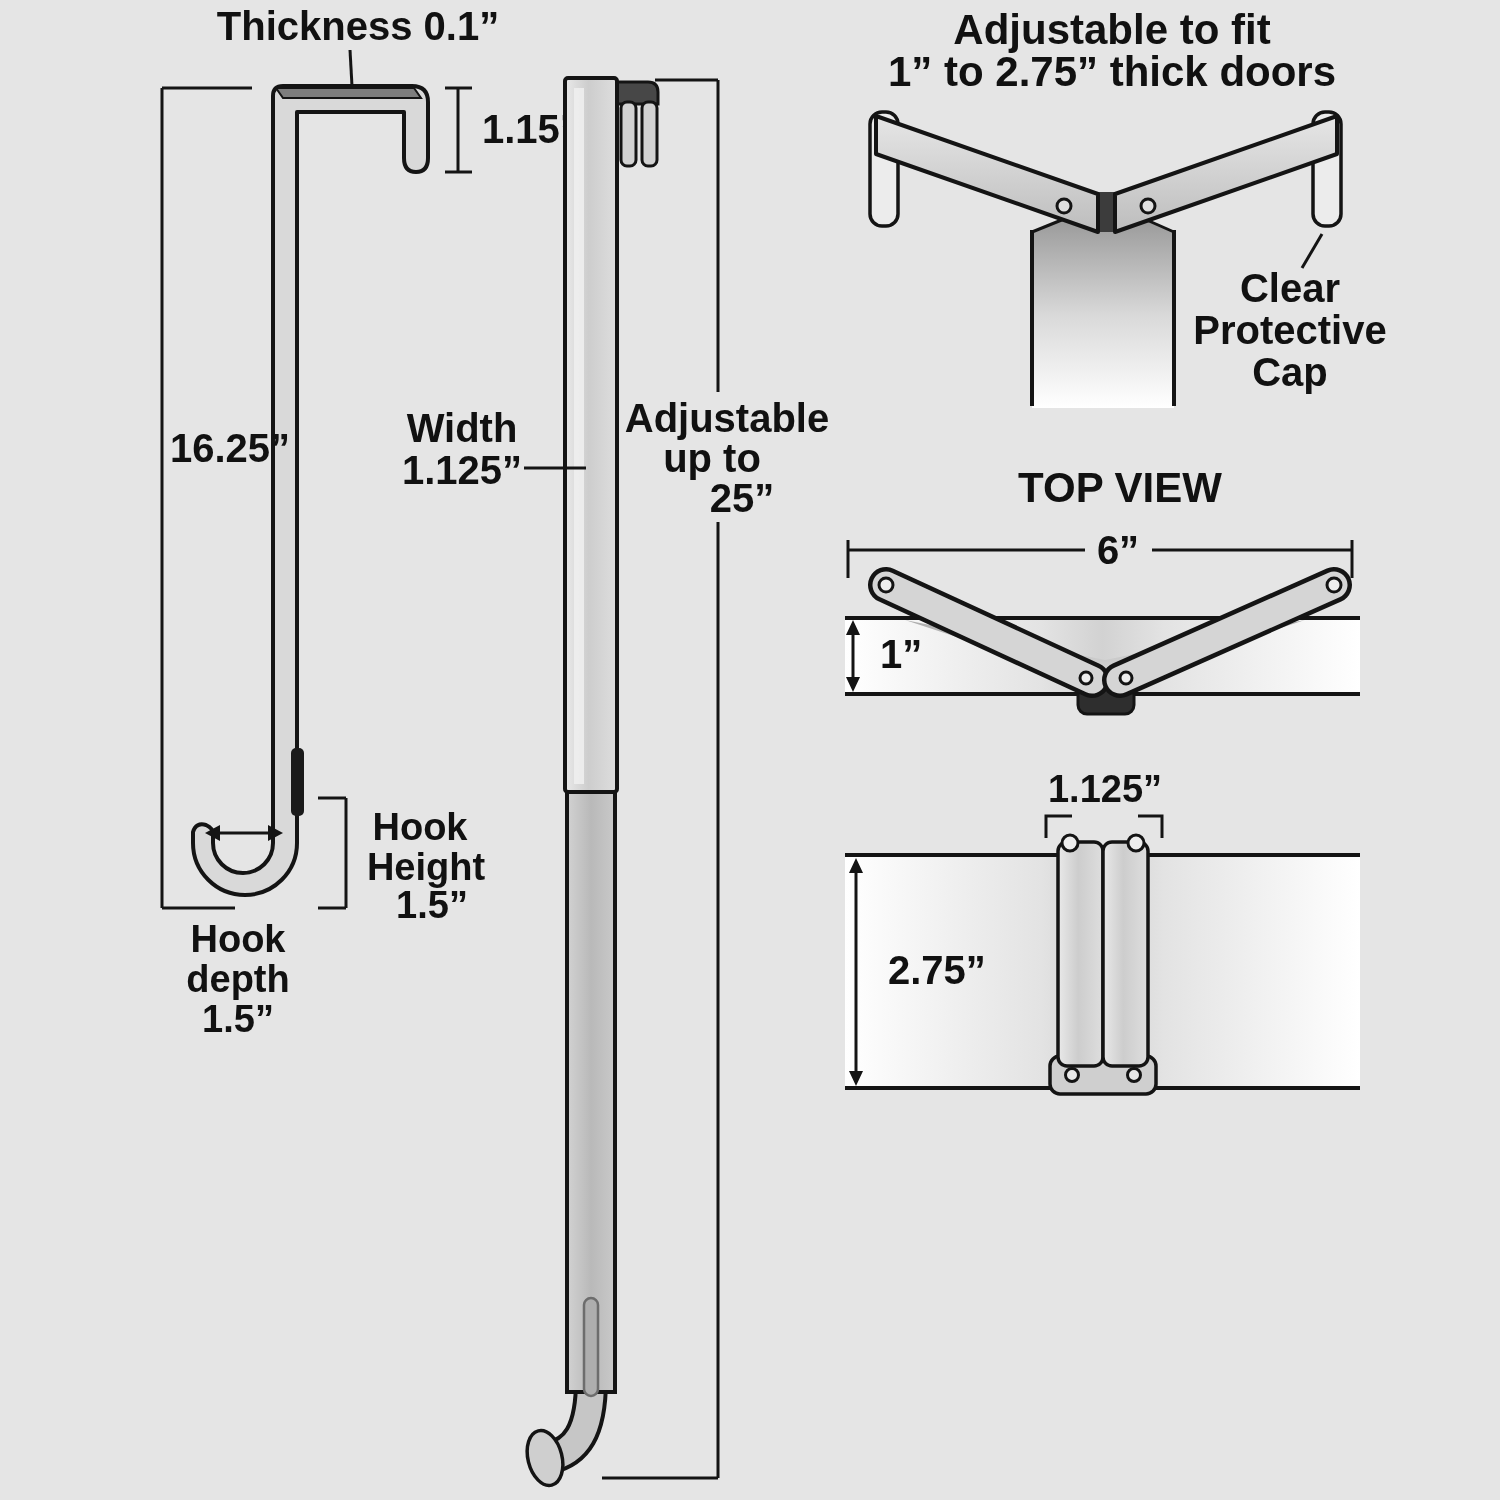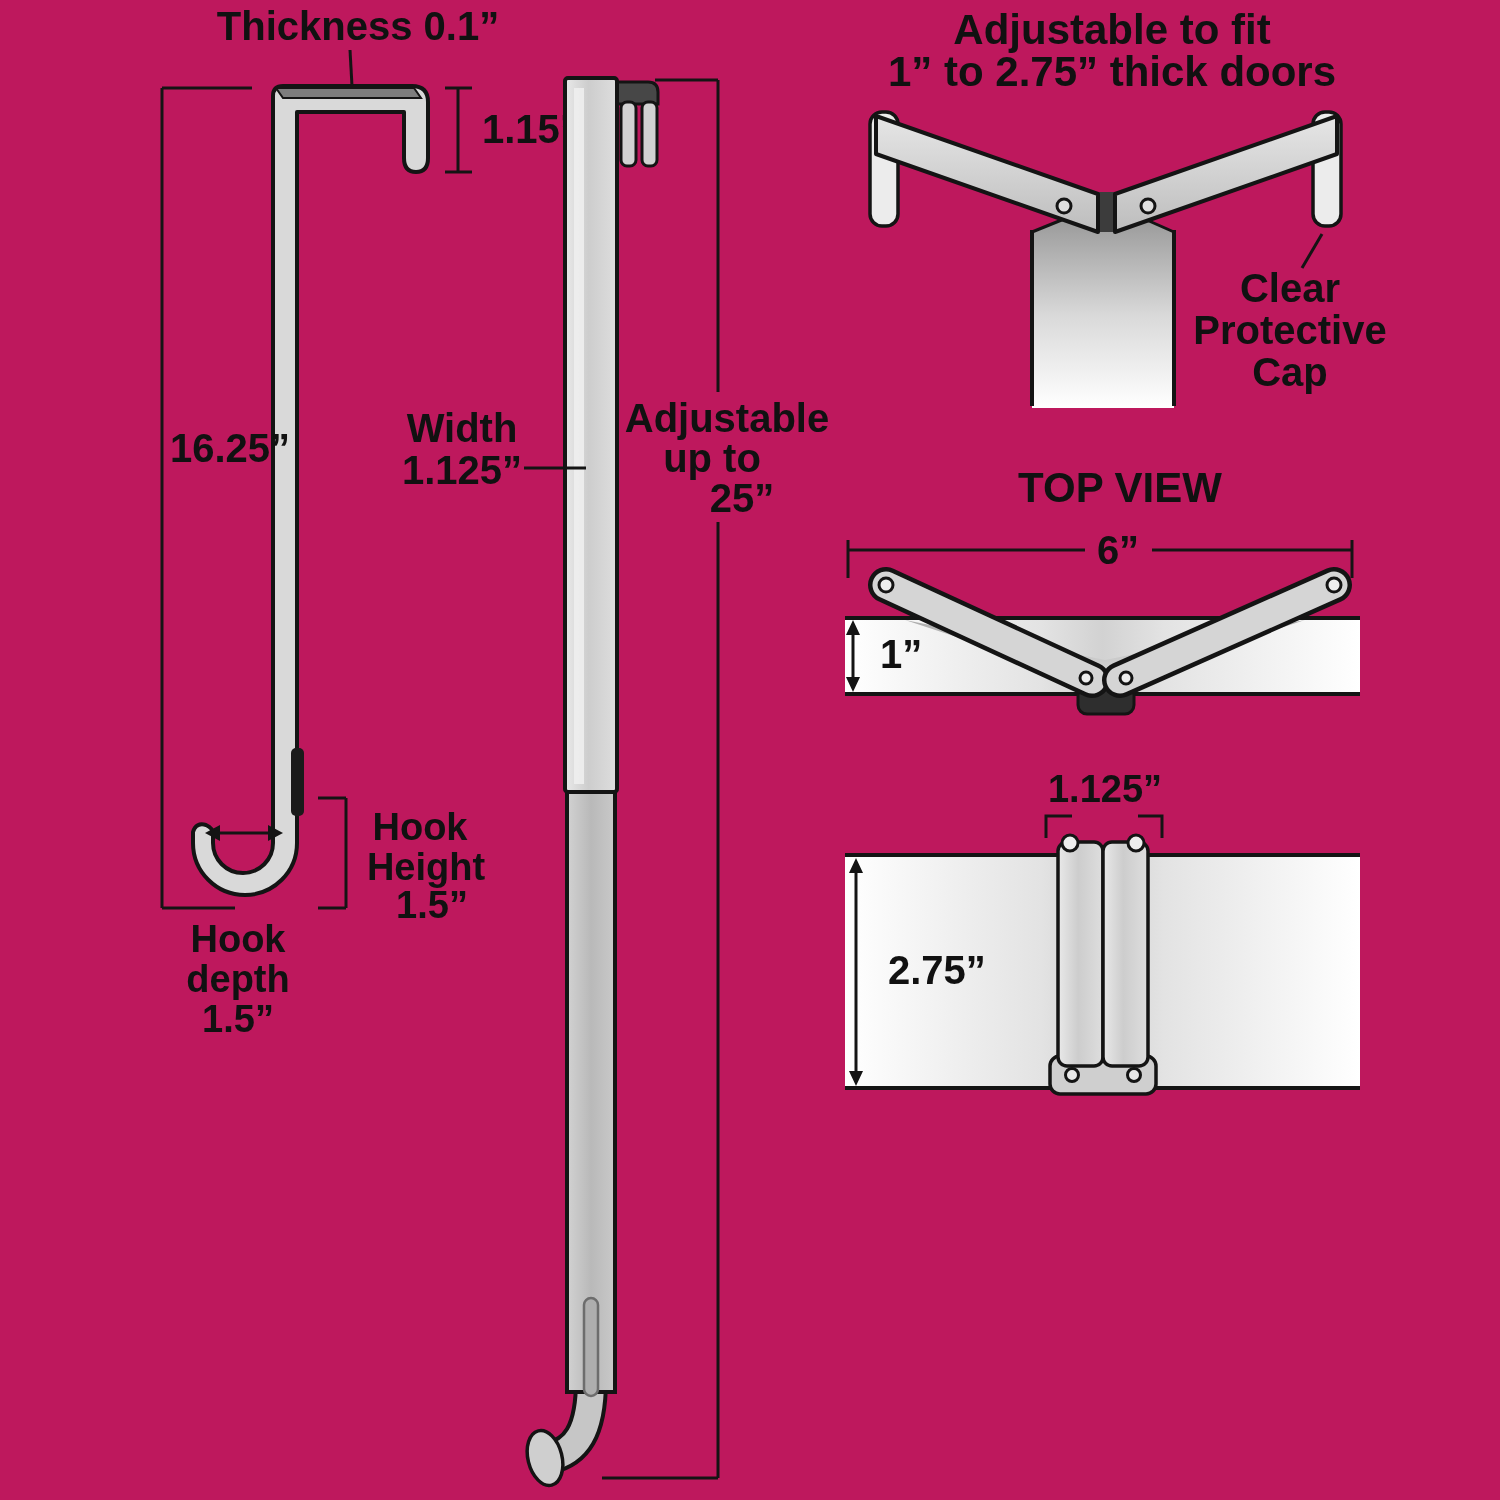--- a/index.html
+++ b/index.html
@@ -1,16 +1,16 @@
 <!DOCTYPE html>
 <html><head>
 <meta charset="utf-8">
 <style>
   html,body{margin:0;padding:0;background:#fff;}
-  .stage{position:relative;width:1500px;height:1500px;background:#be185d;overflow:hidden;}
+  .stage{position:relative;width:1500px;height:1500px;background:#e5e5e5;overflow:hidden;}
   svg{display:block;}
   .lbl{font-family:"Liberation Sans",sans-serif;font-weight:600;fill:#111;}
   .lbl-40{font-size:40px;}
   .lbl-38{font-size:38px;}
   .lbl-42{font-size:42px;}
   .outline{stroke:#141414;stroke-width:4;stroke-linejoin:round;}
   .dim{stroke:#141414;stroke-width:3;fill:none;stroke-linecap:butt;}
   .thick{stroke:#141414;stroke-width:4;fill:none;}
 </style>
 </head>

